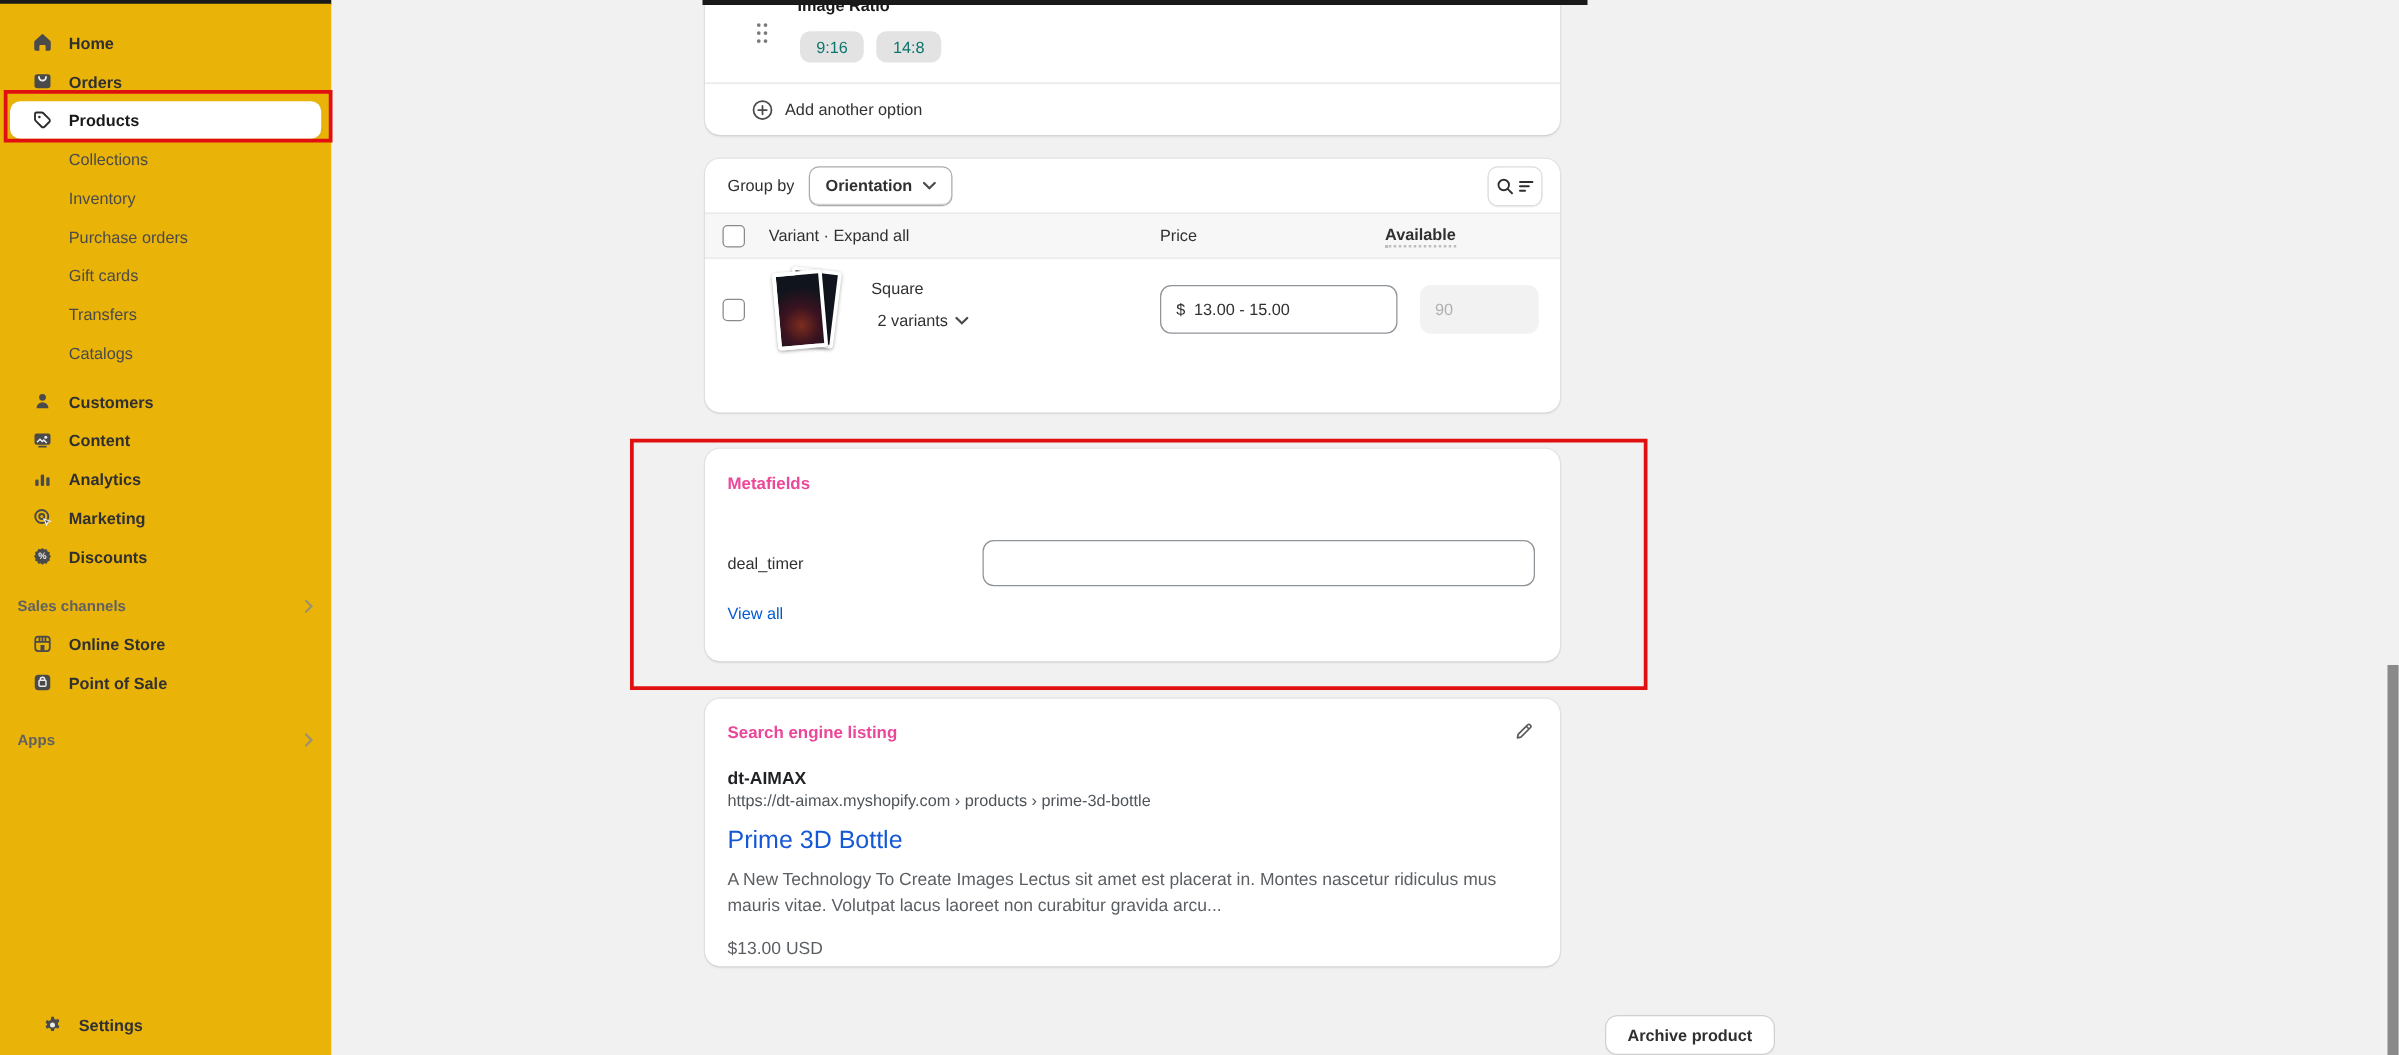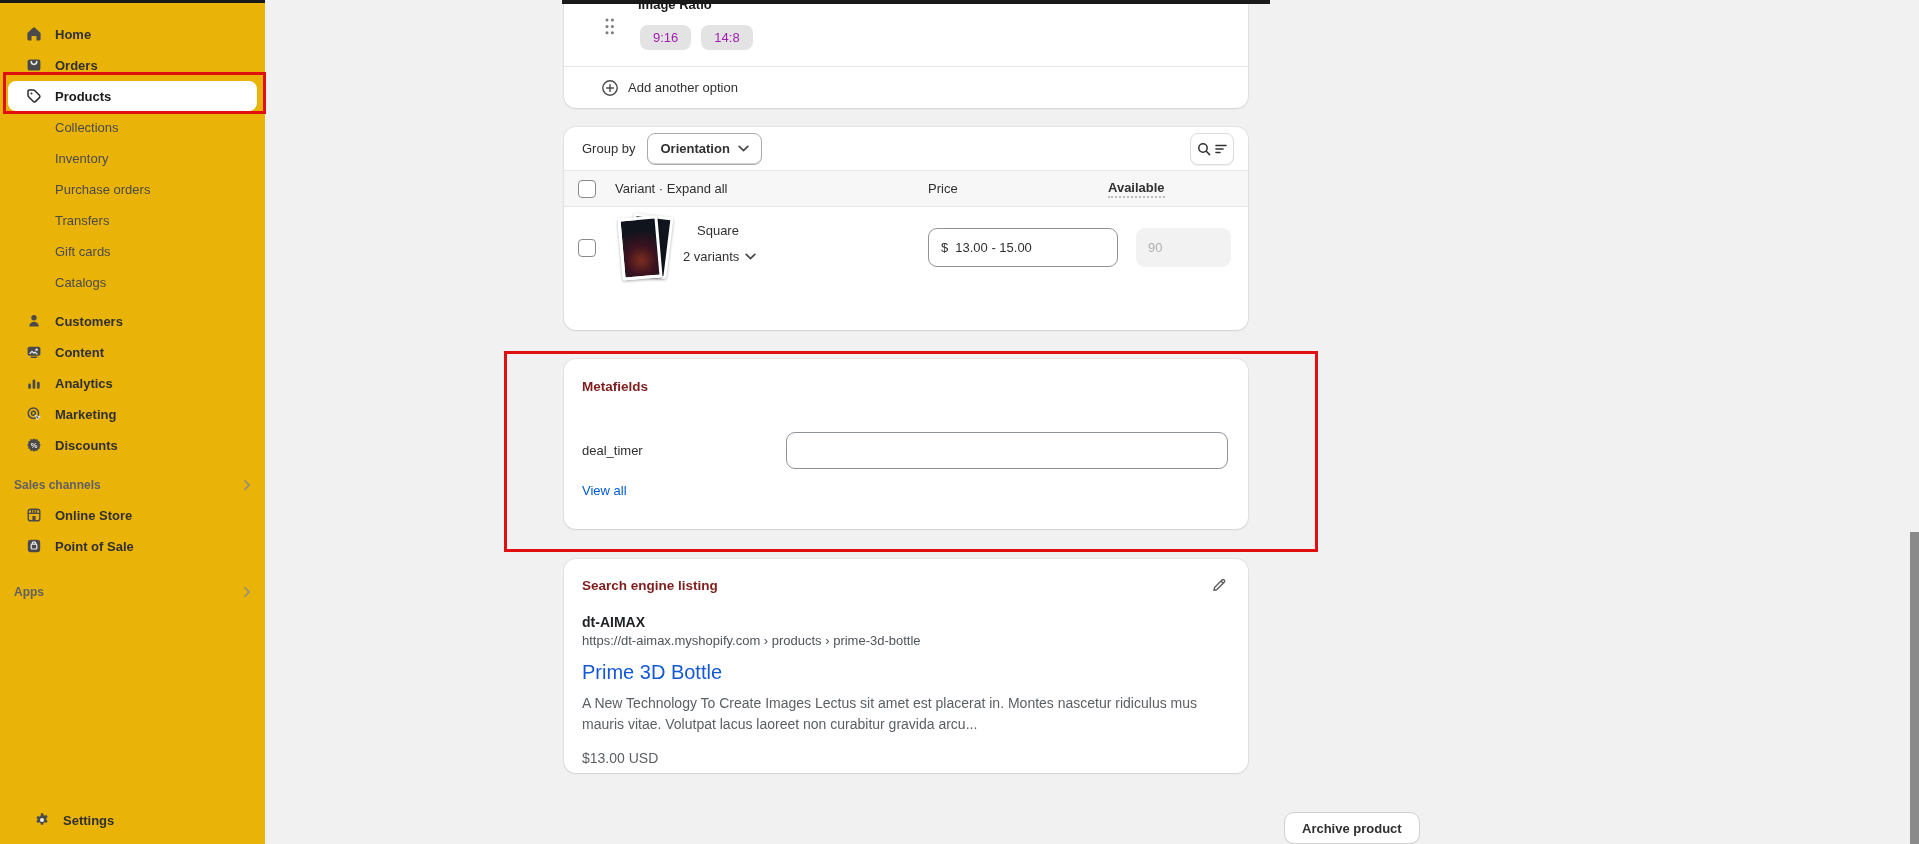--- a/index.html
+++ b/index.html
@@ -49,21 +49,21 @@
     border-radius:12px; box-shadow:0 0 0 1px rgba(0,0,0,.05),0 1px 2px rgba(0,0,0,.08);
   }
   
   .card1 { top:4px; height:104px; border-radius:0 0 12px 12px; }
   .clip-label { position:absolute; left:74px; top:0; height:9px; overflow:hidden; }
   .clip-label b { display:block; font-size:13px; line-height:17px; margin-top:-8px; color:#1a1a1a; }
   .drag-handle { position:absolute; left:40px; top:13px; }
   .chips { position:absolute; left:76px; top:21px; display:flex; gap:10px; }
   .chip {
     background:#e3e3e3; border-radius:8px; padding:5px 13px;
-    font-size:13px; font-weight:500; color:#a21caf;
+    font-size:13px; font-weight:500; color:#0f766e;
   }
   .card1-divider { position:absolute; left:0; right:0; top:62px; height:1px; background:#e5e5e5; }
   .add-option {
     position:absolute; left:0; right:0; top:63px; bottom:0;
     display:flex; align-items:center; padding-left:37px; gap:9px;
     font-size:13px; font-weight:450; color:#303030; cursor:pointer;
     border-radius:0 0 12px 12px;
   }
 
   
@@ -97,40 +97,40 @@
   .vrow .checkbox { margin-left:14px; }
   .vthumb { position:absolute; left:52px; top:6px; width:62px; height:72px; cursor:pointer; }
   .photo {
     position:absolute; width:40px; height:62px; background:#10141c;
     border:3px solid #fff; border-radius:3px; box-shadow:0 1px 3px rgba(0,0,0,.35);
   }
   .photo.back { left:14px; top:2px; transform:rotate(7deg); }
   .photo.front { left:4px; top:4px; transform:rotate(-5deg);
     background:radial-gradient(circle at 50% 72%, #7c2d1e 0%, #3a1220 34%, #10141c 70%); }
   .vname { position:absolute; left:133px; top:16px; font-size:13px; color:#303030; }
-  .vcount { position:absolute; left:119px; top:42px; font-size:13px; color:#303030; display:flex; align-items:center; gap:6px; cursor:pointer; }
+  .vcount { position:absolute; left:138px; top:42px; font-size:13px; color:#303030; display:flex; align-items:center; gap:6px; cursor:pointer; }
   .price-input {
     position:absolute; left:364px; top:21px; width:190px; height:39px;
     border:1px solid #8f9499; border-radius:9px; background:#fff;
     display:flex; align-items:center; padding:0 12px; gap:7px; font-size:13px; color:#303030;
   }
   .avail-input {
     position:absolute; left:572px; top:21px; width:95px; height:39px;
     border-radius:9px; background:#f2f2f2; display:flex; align-items:center;
     padding:0 12px; font-size:13px; color:#b0b0b0;
   }
   .trow {
     height:41px; background:#f7f7f7; border-top:1px solid #e7e7e7;
     border-radius:0 0 12px 12px; display:flex; align-items:center; justify-content:center;
     font-size:13px; color:#303030;
   }
 
   
   .card3 { top:359px; height:170px; padding:20px 19px 0 18px; }
-  .card-title { font-size:13.5px; font-weight:700; color:#7f1d1d; }
+  .card-title { font-size:13.5px; font-weight:700; color:#ec4899; }
   .mf-row { position:relative; margin-top:38px; height:37px; }
   .mf-label { font-size:13px; color:#303030; line-height:37px; }
   .mf-input {
     position:absolute; left:204px; right:1px; top:0; height:37px;
     border:1px solid #8f9499; border-radius:9px; background:#fff;
     font-size:13px; padding:0 12px; font-family:inherit; color:#303030;
   }
   .view-all { margin-top:14px; font-size:13px; color:#005bd3; cursor:pointer; display:inline-block; }
 
   
@@ -194,24 +194,24 @@
       <div class="nav-sub">
         <span>Collections</span>
       </div>
       <div class="nav-sub">
         <span>Inventory</span>
       </div>
       <div class="nav-sub">
         <span>Purchase orders</span>
       </div>
       <div class="nav-sub">
+        <span>Gift cards</span>
+      </div>
+      <div class="nav-sub">
         <span>Transfers</span>
-      </div>
-      <div class="nav-sub">
-        <span>Gift cards</span>
       </div>
       <div class="nav-sub">
         <span>Catalogs</span>
       </div>
       <div style="height: 8px;"></div>
       <div class="nav-row">
         <span class="ic">
           <svg width="16" height="16" viewBox="0 0 16 16" fill="#4a4a4a">
             <circle cx="8" cy="4.8" r="2.7"></circle>
             <path d="M3.2 13.6a4.8 4.8 0 0 1 9.6 0z"></path>

